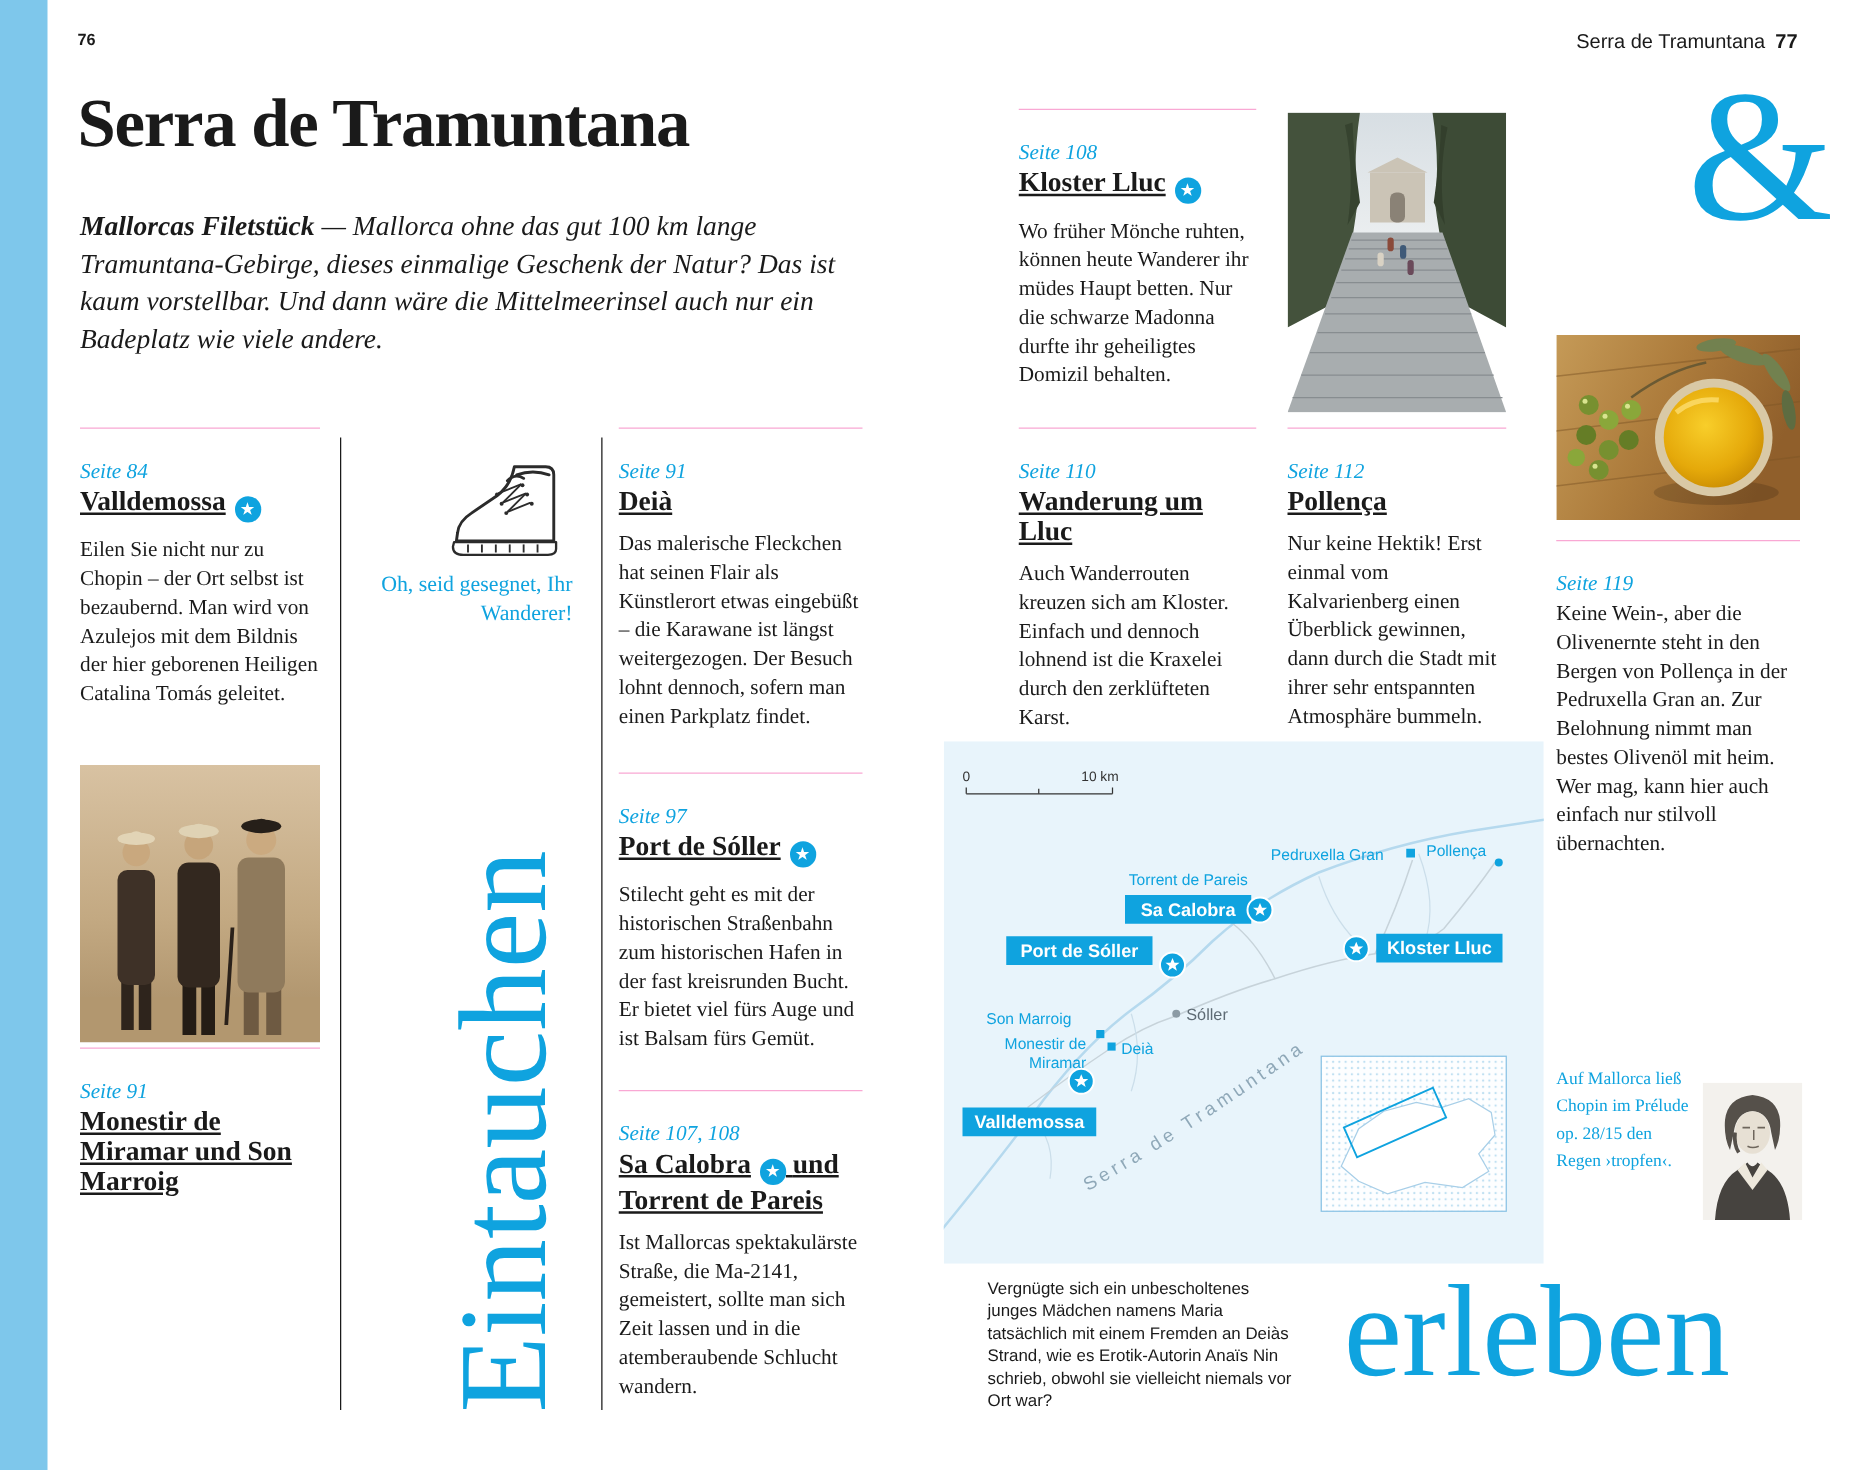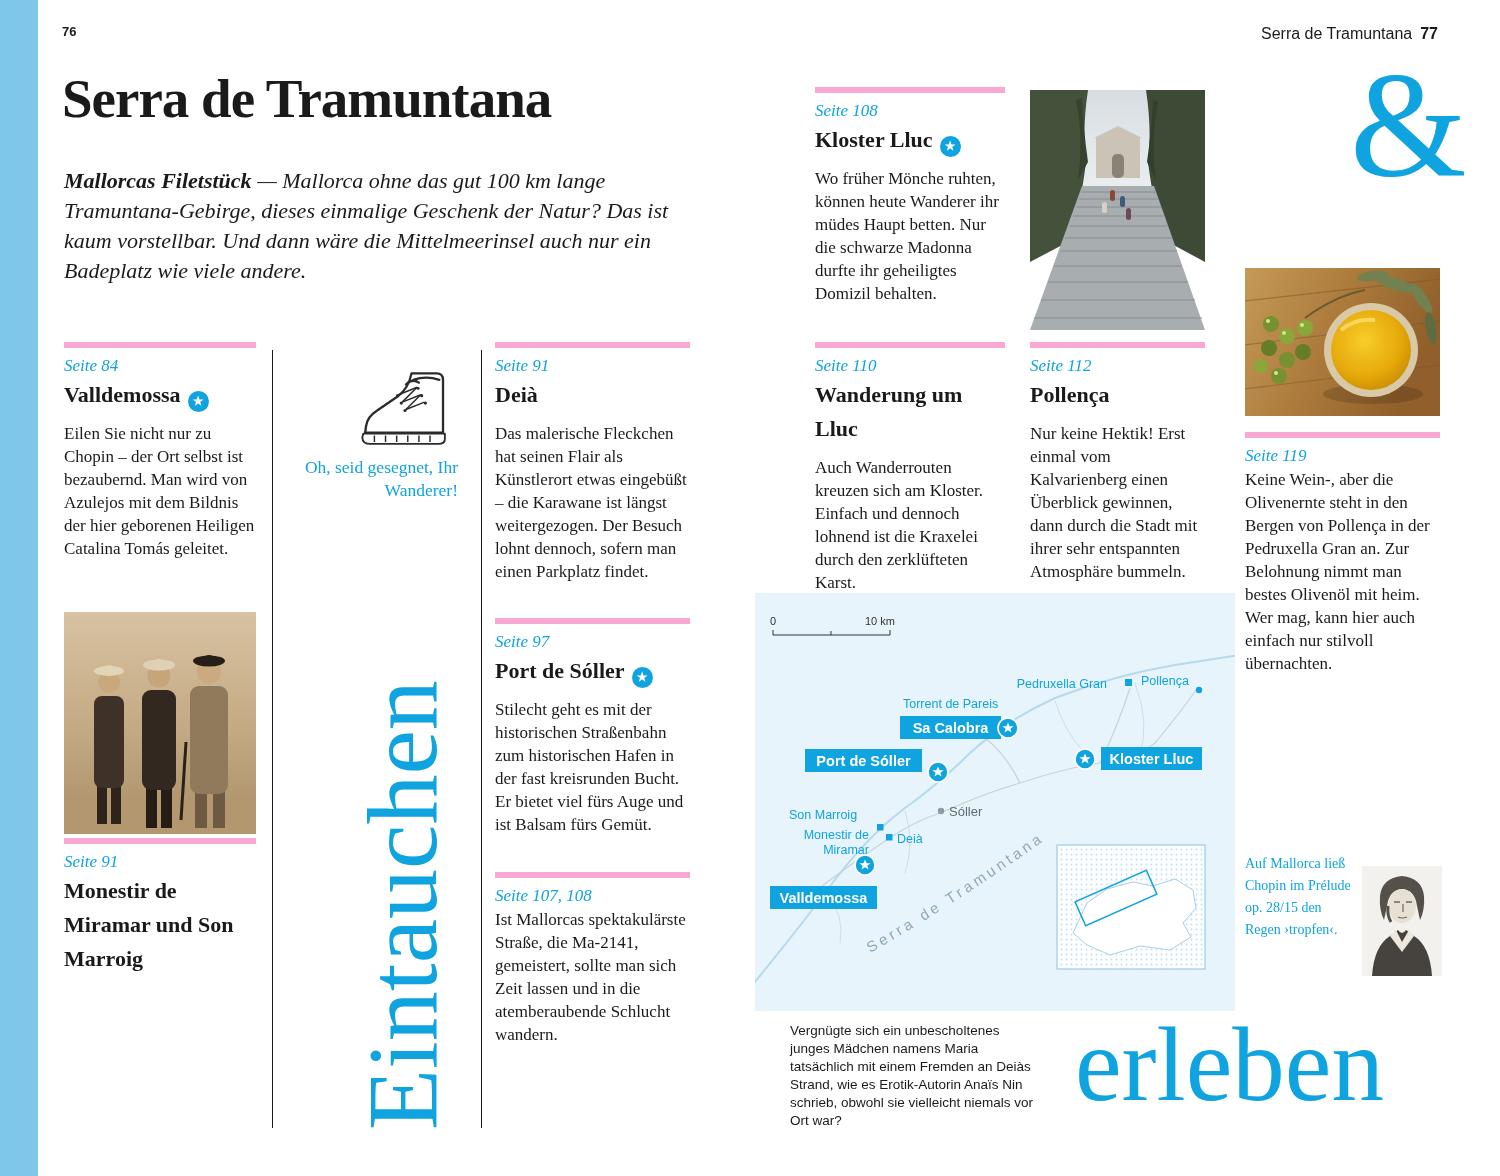--- a/index.html
+++ b/index.html
@@ -15,23 +15,23 @@
 
   .hdr-left { position:absolute; left:62px; top:24px; font-family:"Liberation Sans",sans-serif; font-size:13px; font-weight:bold; }
   .hdr-right { position:absolute; right:62px; top:25px; font-family:"Liberation Sans",sans-serif; font-size:16px; }
   .hdr-right b { margin-left:8px; }
 
   h1.title { position:absolute; left:62px; top:70px; font-size:55px; font-weight:bold; letter-spacing:-1px; line-height:1.05; }
 
   .intro { position:absolute; left:64px; top:166px; width:640px; font-size:22px; line-height:30px;font-style:italic; }
   .intro b { font-weight:bold; }
 
-  .sec { position:absolute; border-top:6px solid #f9a8d4; padding-top:8px; }
+  .sec { position:absolute; border-top:1px solid #f9a8d4; padding-top:24px; }
   .seite { font-style:italic; color:var(--accent); font-size:17px; margin-bottom:2px; }
-  .sec h3 { font-size:22px; line-height:34px; font-weight:bold; margin:2px 0 10px 0; }
+  .sec h3 { font-size:22px; line-height:24px; font-weight:bold; margin:2px 0 10px 0;text-decoration:underline; }
   .sec p { font-size:17px; line-height:23px; }
 
   .star {
     display:inline-flex; width:21px; height:21px; border-radius:50%;
     background:var(--accent); color:#fff; font-size:12px;
     align-items:center; justify-content:center;
     margin-left:7px; vertical-align:-3px;
     font-family:"Liberation Sans",sans-serif;
   }
 
@@ -179,20 +179,21 @@
   </section>
 
   <section class="sec" style="left:495px; top:618px; width:195px;">
     <div class="seite">Seite 97</div>
     <h3><span>Port de Sóller</span><span class="star">★</span></h3>
     <p>Stilecht geht es mit der historischen Straßenbahn zum historischen Hafen in der fast kreisrunden Bucht. Er bietet viel fürs Auge und ist Balsam fürs Gemüt.</p>
   </section>
 
   <section class="sec" style="left:495px; top:872px; width:195px;">
     <div class="seite">Seite 107, 108</div>
+    <h3><span>Sa Calobra</span><span class="star">★</span> <span>und Torrent de Pareis</span></h3>
     <p>Ist Mallorcas spektakulärste Straße, die Ma-2141, gemeistert, sollte man sich Zeit lassen und in die atemberaubende Schlucht wandern.</p>
   </section>
 
   <section class="sec" style="left:815px; top:87px; width:190px;">
     <div class="seite">Seite 108</div>
     <h3><span>Kloster Lluc</span><span class="star">★</span></h3>
     <p>Wo früher Mönche ruhten, können heute Wanderer ihr müdes Haupt betten. Nur die schwarze Madonna durfte ihr geheiligtes Domizil behalten.</p>
   </section>
 
   <section class="sec" style="left:815px; top:342px; width:190px;">

